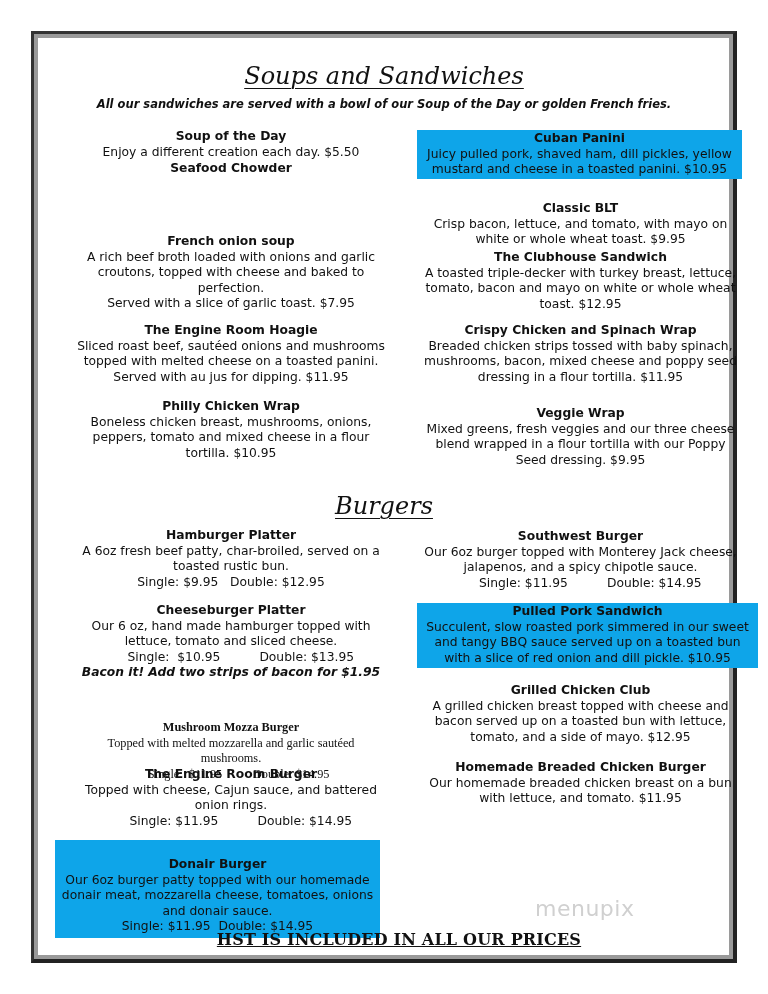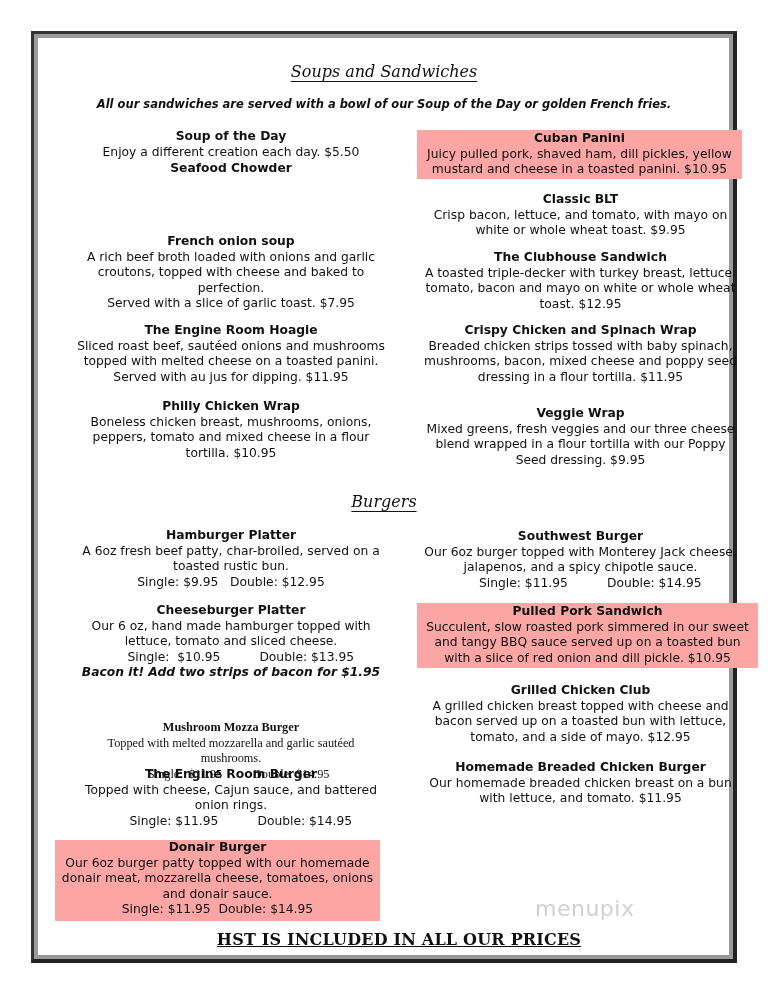--- a/index.html
+++ b/index.html
@@ -4,26 +4,26 @@
 <style>
   html, body { margin:0; padding:0; background:#ffffff; }
   body { width:768px; height:994px; position:relative; overflow:hidden;
          font-family:"DejaVu Sans", sans-serif; color:#111; }
   .frame { position:absolute; left:31px; top:31px; width:706px; height:932px;
            box-sizing:border-box; background:#fff;
            border-top:3px solid #333; border-left:3px solid #333;
            border-right:4px solid #222; border-bottom:4px solid #222;
            box-shadow: inset 4px 4px 0 #9a9a9a, inset -4px -4px 0 #9a9a9a; }
   .section-title { position:absolute; left:0; width:100%; text-align:center;
-           font-family:"DejaVu Serif", serif; font-style:italic; font-size:16px;
+           font-family:"DejaVu Serif", serif; font-style:italic; font-size:24px;
            text-decoration:underline; text-decoration-thickness:1px; text-underline-offset:4px; }
   .subtitle { position:absolute; left:0; width:100%; text-align:center;
            font-size:11.5px; font-style:italic; font-weight:bold; }
   .item { position:absolute; text-align:center; font-size:12.3px; line-height:15.5px;margin-left:16px; }
-  .item.hl { background:#fca5a5; }
+  .item.hl { background:#0ea5e9; }
   .item .name { font-weight:bold; display:block; }
   .item .desc { display:block; white-space:pre-line; }
   .item .price { display:block; white-space:pre; }
   .item .note { display:block; font-weight:bold; font-style:italic; }
   .footer { position:absolute; left:0; width:100%; text-align:center; top:930px;
            font-family:"DejaVu Serif", serif; font-weight:bold; font-size:16px;
            text-decoration:underline; letter-spacing:0.2px;padding-left:15px; }
   .watermark { position:absolute; left:535px; top:896px; font-size:22px; color:#d0d0d0;
            font-family:"DejaVu Sans", sans-serif; letter-spacing:0.5px; }
 </style>
@@ -60,21 +60,21 @@
   <span class="desc">Boneless chicken breast, mushrooms, onions,
 peppers, tomato and mixed cheese in a flour
 tortilla. $10.95</span>
 </div>
 
 <div class="item hl" style="left:401px;width:325px;top:130px;padding:1px 0;">
   <span class="name">Cuban Panini</span>
   <span class="desc">Juicy pulled pork, shaved ham, dill pickles, yellow
 mustard and cheese in a toasted panini. $10.95</span>
 </div>
-<div class="item" style="left:398px;width:333px;top:192px;">
+<div class="item" style="left:398px;width:333px;top:201px;">
   <span class="name">Classic BLT</span>
   <span class="desc">Crisp bacon, lettuce, and tomato, with mayo on
 white or whole wheat toast.          $9.95</span>
 </div>
 <div class="item" style="left:398px;width:333px;top:250px;">
   <span class="name">The Clubhouse Sandwich</span>
   <span class="desc">A toasted triple-decker with turkey breast, lettuce,
 tomato, bacon and mayo on white or whole wheat
 toast.  $12.95</span>
 </div>
@@ -111,21 +111,21 @@
   <span class="desc">Topped with melted mozzarella and garlic sautéed
 mushrooms.</span>
   <span class="price">     Single:  $11.95          Double: $14.95</span>
 </div>
 <div class="item" style="left:40px;width:350px;top:767px;">
   <span class="name">The Engine Room Burger</span>
   <span class="desc">Topped with cheese, Cajun sauce, and battered
 onion rings.</span>
   <span class="price">     Single: $11.95          Double: $14.95</span>
 </div>
-<div class="item hl" style="left:39px;width:325px;top:840px;padding:0 0 3px;">
+<div class="item hl" style="left:39px;width:325px;top:840px;padding:17px 0 3px;">
   <span class="name">Donair Burger</span>
   <span class="desc">Our 6oz burger patty topped with our homemade
 donair meat, mozzarella cheese, tomatoes, onions
 and donair sauce.</span>
   <span class="price">Single: $11.95  Double: $14.95</span>
 </div>
 
 <div class="item" style="left:398px;width:333px;top:529px;">
   <span class="name">Southwest Burger</span>
   <span class="desc">Our 6oz burger topped with Monterey Jack cheese,

